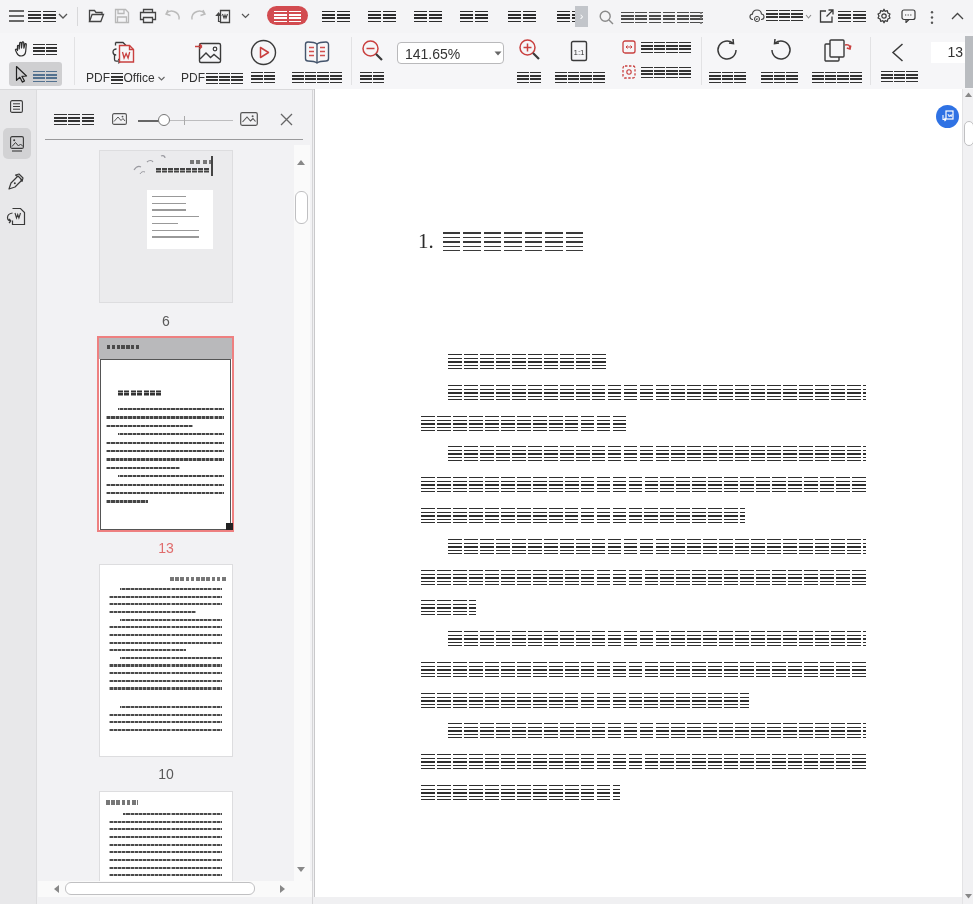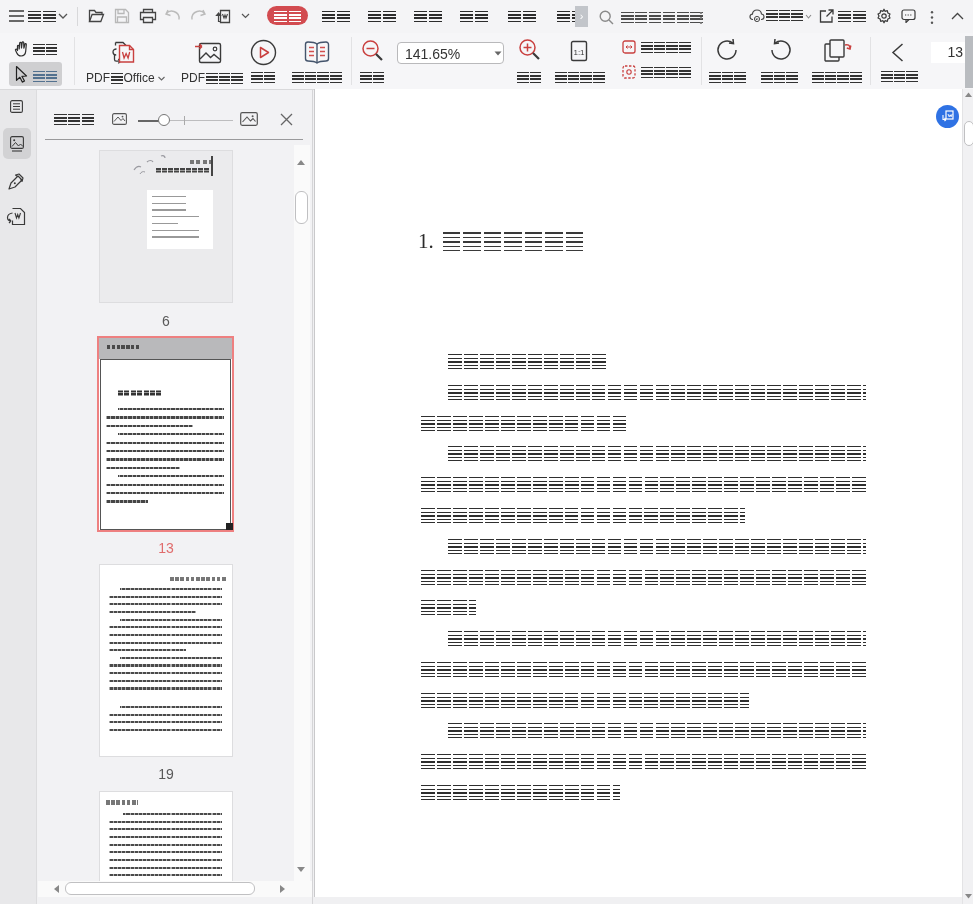--- a/index.html
+++ b/index.html
@@ -417,21 +417,21 @@
  repeating-linear-gradient(180deg,#4a4a4a 0 2.1px,rgba(0,0,0,0) 2.1px 7.65px)"></div>
 <div class="abs" style="left:109px;top:588px;width:11px;height:6px;background:#fff"></div>
 <div class="abs" style="left:196px;top:610px;width:26px;height:8px;background:#fff"></div>
 <div class="abs" style="left:109px;top:618px;width:11px;height:6px;background:#fff"></div>
 <div class="abs" style="left:186px;top:648px;width:36px;height:8px;background:#fff"></div>
 <div class="abs" style="left:109px;top:656px;width:11px;height:6px;background:#fff"></div>
 <div class="abs" style="left:109px;top:706px;width:113px;height:30px;background:
  repeating-linear-gradient(90deg,rgba(255,255,255,.55) 0 1px,rgba(0,0,0,0) 1px 4.1px),
  repeating-linear-gradient(180deg,#4a4a4a 0 2.1px,rgba(0,0,0,0) 2.1px 7.65px)"></div>
 <div class="abs" style="left:109px;top:706px;width:11px;height:6px;background:#fff"></div>
-<div class="abs" style="left:156px;top:766px;width:20px;height:14px;color:#595959;font-size:14px;text-align:center">19</div>
+<div class="abs" style="left:156px;top:766px;width:20px;height:14px;color:#595959;font-size:14px;text-align:center">10</div>
 
 <div class="abs" style="left:100px;top:792px;width:132px;height:89px;background:#fff;box-shadow:0 0 0 1px #dddddf"></div>
 <div class="abs" style="left:106px;top:800px;width:32px;height:4.5px;background:repeating-linear-gradient(90deg,#777 0 3.6px,rgba(0,0,0,0) 3.6px 5.2px)"></div>
 <div class="abs" style="left:109px;top:813px;width:113px;height:66px;background:
  repeating-linear-gradient(90deg,rgba(255,255,255,.55) 0 1px,rgba(0,0,0,0) 1px 4.1px),
  repeating-linear-gradient(180deg,#4a4a4a 0 2.1px,rgba(0,0,0,0) 2.1px 7.65px)"></div>
 <div class="abs" style="left:109px;top:813px;width:14px;height:6px;background:#fff"></div>
 
 <div class="abs" style="left:294px;top:145px;width:16px;height:736px;background:#fafafa"></div>
 <svg class="abs" style="left:297px;top:159px" width="8" height="6" viewBox="0 0 8 6">

